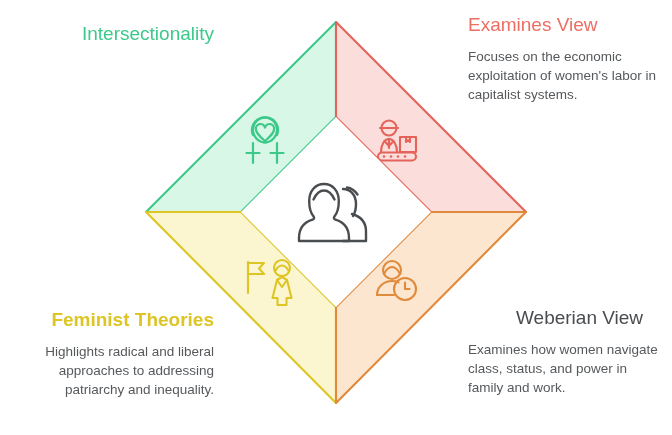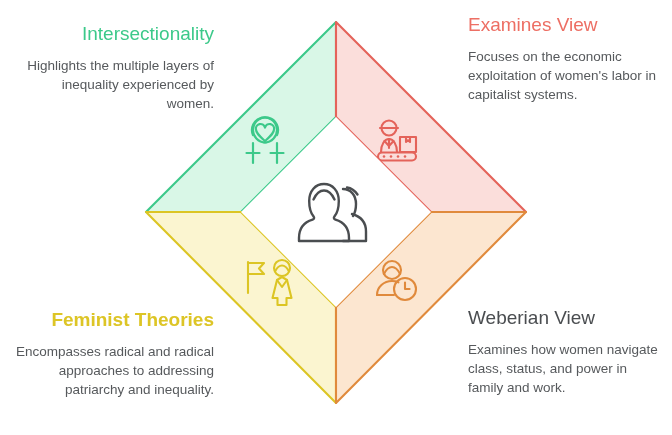--- a/index.html
+++ b/index.html
@@ -72,21 +72,21 @@
   }
   #block-feminist .label-title { color: #ddc526; font-weight: bold; }
 
   
   #block-weberian {
     left: 468px;
     top: 306px;
     width: 196px;
     text-align: left;
   }
-  #block-weberian .label-title { color: #4a4d50; }
+  #block-weberian .label-title { color: #4a4d50; margin-left: 48px; }
 </style>
 </head>
 <body>
 
 <div id="stage">
 
   <svg class="diagram" viewBox="0 0 672 435" xmlns="http://www.w3.org/2000/svg">
 
     <g>
       <path d="M 336 22 L 336 117 L 241 212 L 146 212 Z" fill="#d9f7e7" stroke="#3cc98a" stroke-width="2.1" stroke-linejoin="round"></path>
@@ -169,31 +169,30 @@
                  c 2.6 -3.2 4.4 -8.6 4.4 -15.6 c 0 -10.2 -6.2 -17 -14.8 -17 z"></path>
 
         <path d="M 313.5 199.5 c 2.5 -5.5 6.3 -9 10.5 -9 c 4.2 0 8 3.5 10.5 9"></path>
       </g>
     </g>
 
   </svg>
 
   <div class="label-block" id="block-intersectionality">
     <p class="label-title">Intersectionality</p>
-    <p class="label-body">Highlights the multiple layers of inequality experienced by women.</p>
   </div>
 
   <div class="label-block" id="block-marxist">
     <p class="label-title">Examines View</p>
     <p class="label-body">Focuses on the economic exploitation of women's labor in capitalist systems.</p>
   </div>
 
   <div class="label-block" id="block-feminist">
     <p class="label-title">Feminist Theories</p>
-    <p class="label-body">Encompasses radical and radical approaches to addressing patriarchy and inequality.</p>
+    <p class="label-body">Highlights radical and liberal approaches to addressing patriarchy and inequality.</p>
   </div>
 
   <div class="label-block" id="block-weberian">
     <p class="label-title">Weberian View</p>
     <p class="label-body">Examines how women navigate class, status, and power in family and work.</p>
   </div>
 
 </div>
 
 </body></html>

